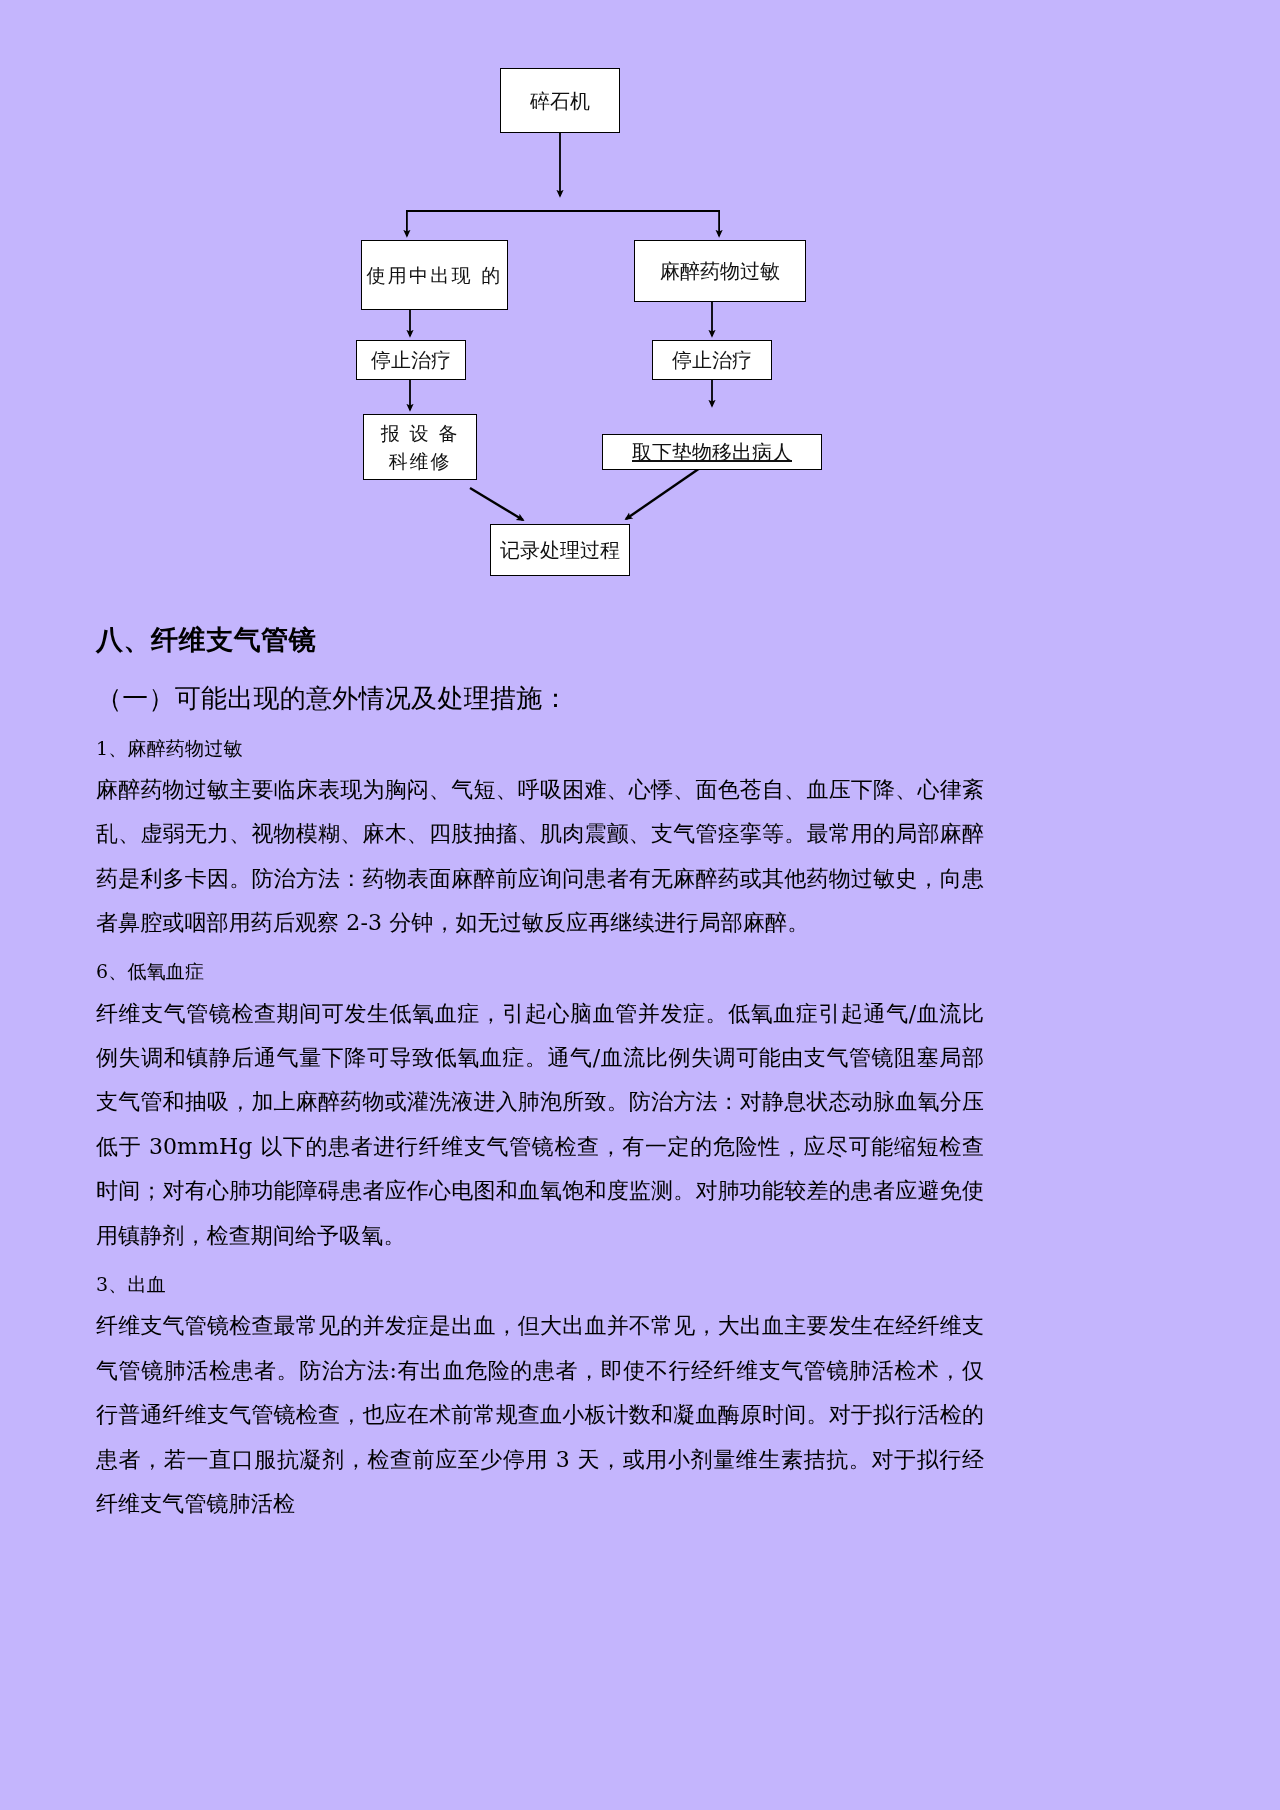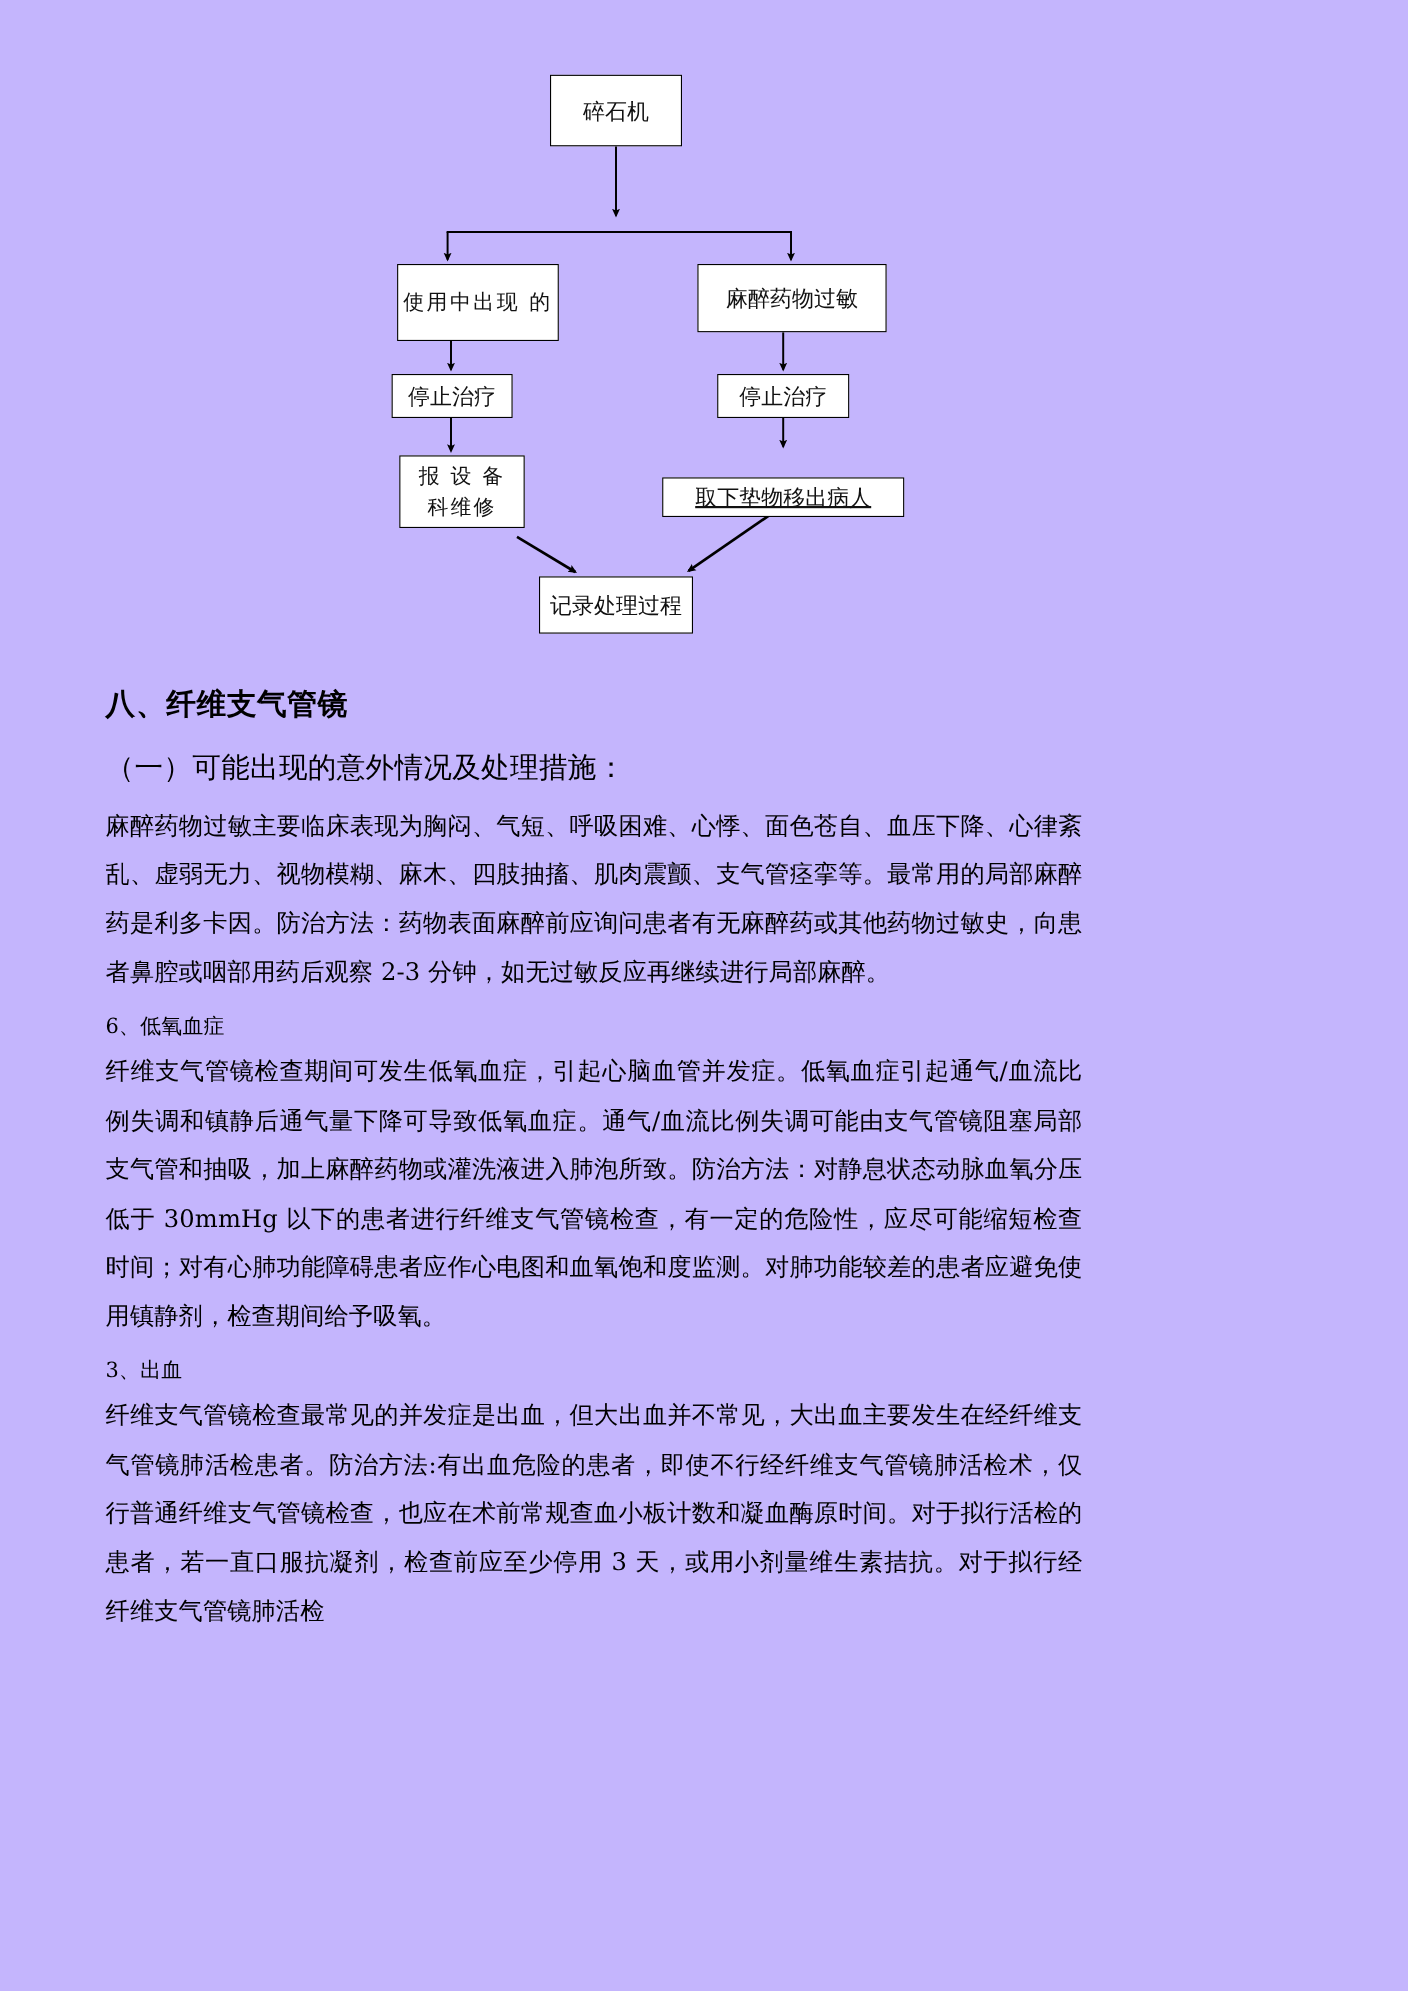--- a/index.html
+++ b/index.html
@@ -171,20 +171,21 @@
       <span class="lbl">记录处理过程</span>
     </div>
   </div>
 
   <div class="body-text">
 
     <h2 class="sec-title">八、纤维支气管镜</h2>
 
     <div class="sub-title">（一）可能出现的意外情况及处理措施：</div>
 
+    <div class="item-head">1、麻醉药物过敏</div>
     <p class="para">麻醉药物过敏主要临床表现为胸闷、气短、呼吸困难、心悸、面色苍自、血压下降、心律紊乱、虚弱无力、视物模糊、麻木、四肢抽搐、肌肉震颤、支气管痉挛等。最常用的局部麻醉药是利多卡因。防治方法：药物表面麻醉前应询问患者有无麻醉药或其他药物过敏史，向患者鼻腔或咽部用药后观察 2-3 分钟，如无过敏反应再继续进行局部麻醉。</p>
 
     <div class="item-head">6、低氧血症</div>
     <p class="para">纤维支气管镜检查期间可发生低氧血症，引起心脑血管并发症。低氧血症引起通气/血流比例失调和镇静后通气量下降可导致低氧血症。通气/血流比例失调可能由支气管镜阻塞局部支气管和抽吸，加上麻醉药物或灌洗液进入肺泡所致。防治方法：对静息状态动脉血氧分压低于 30mmHg 以下的患者进行纤维支气管镜检查，有一定的危险性，应尽可能缩短检查时间；对有心肺功能障碍患者应作心电图和血氧饱和度监测。对肺功能较差的患者应避免使用镇静剂，检查期间给予吸氧。</p>
 
     <div class="item-head">3、出血</div>
     <p class="para">纤维支气管镜检查最常见的并发症是出血，但大出血并不常见，大出血主要发生在经纤维支气管镜肺活检患者。防治方法:有出血危险的患者，即使不行经纤维支气管镜肺活检术，仅行普通纤维支气管镜检查，也应在术前常规查血小板计数和凝血酶原时间。对于拟行活检的患者，若一直口服抗凝剂，检查前应至少停用 3 天，或用小剂量维生素拮抗。对于拟行经纤维支气管镜肺活检</p>
 
   </div>
 </div>

